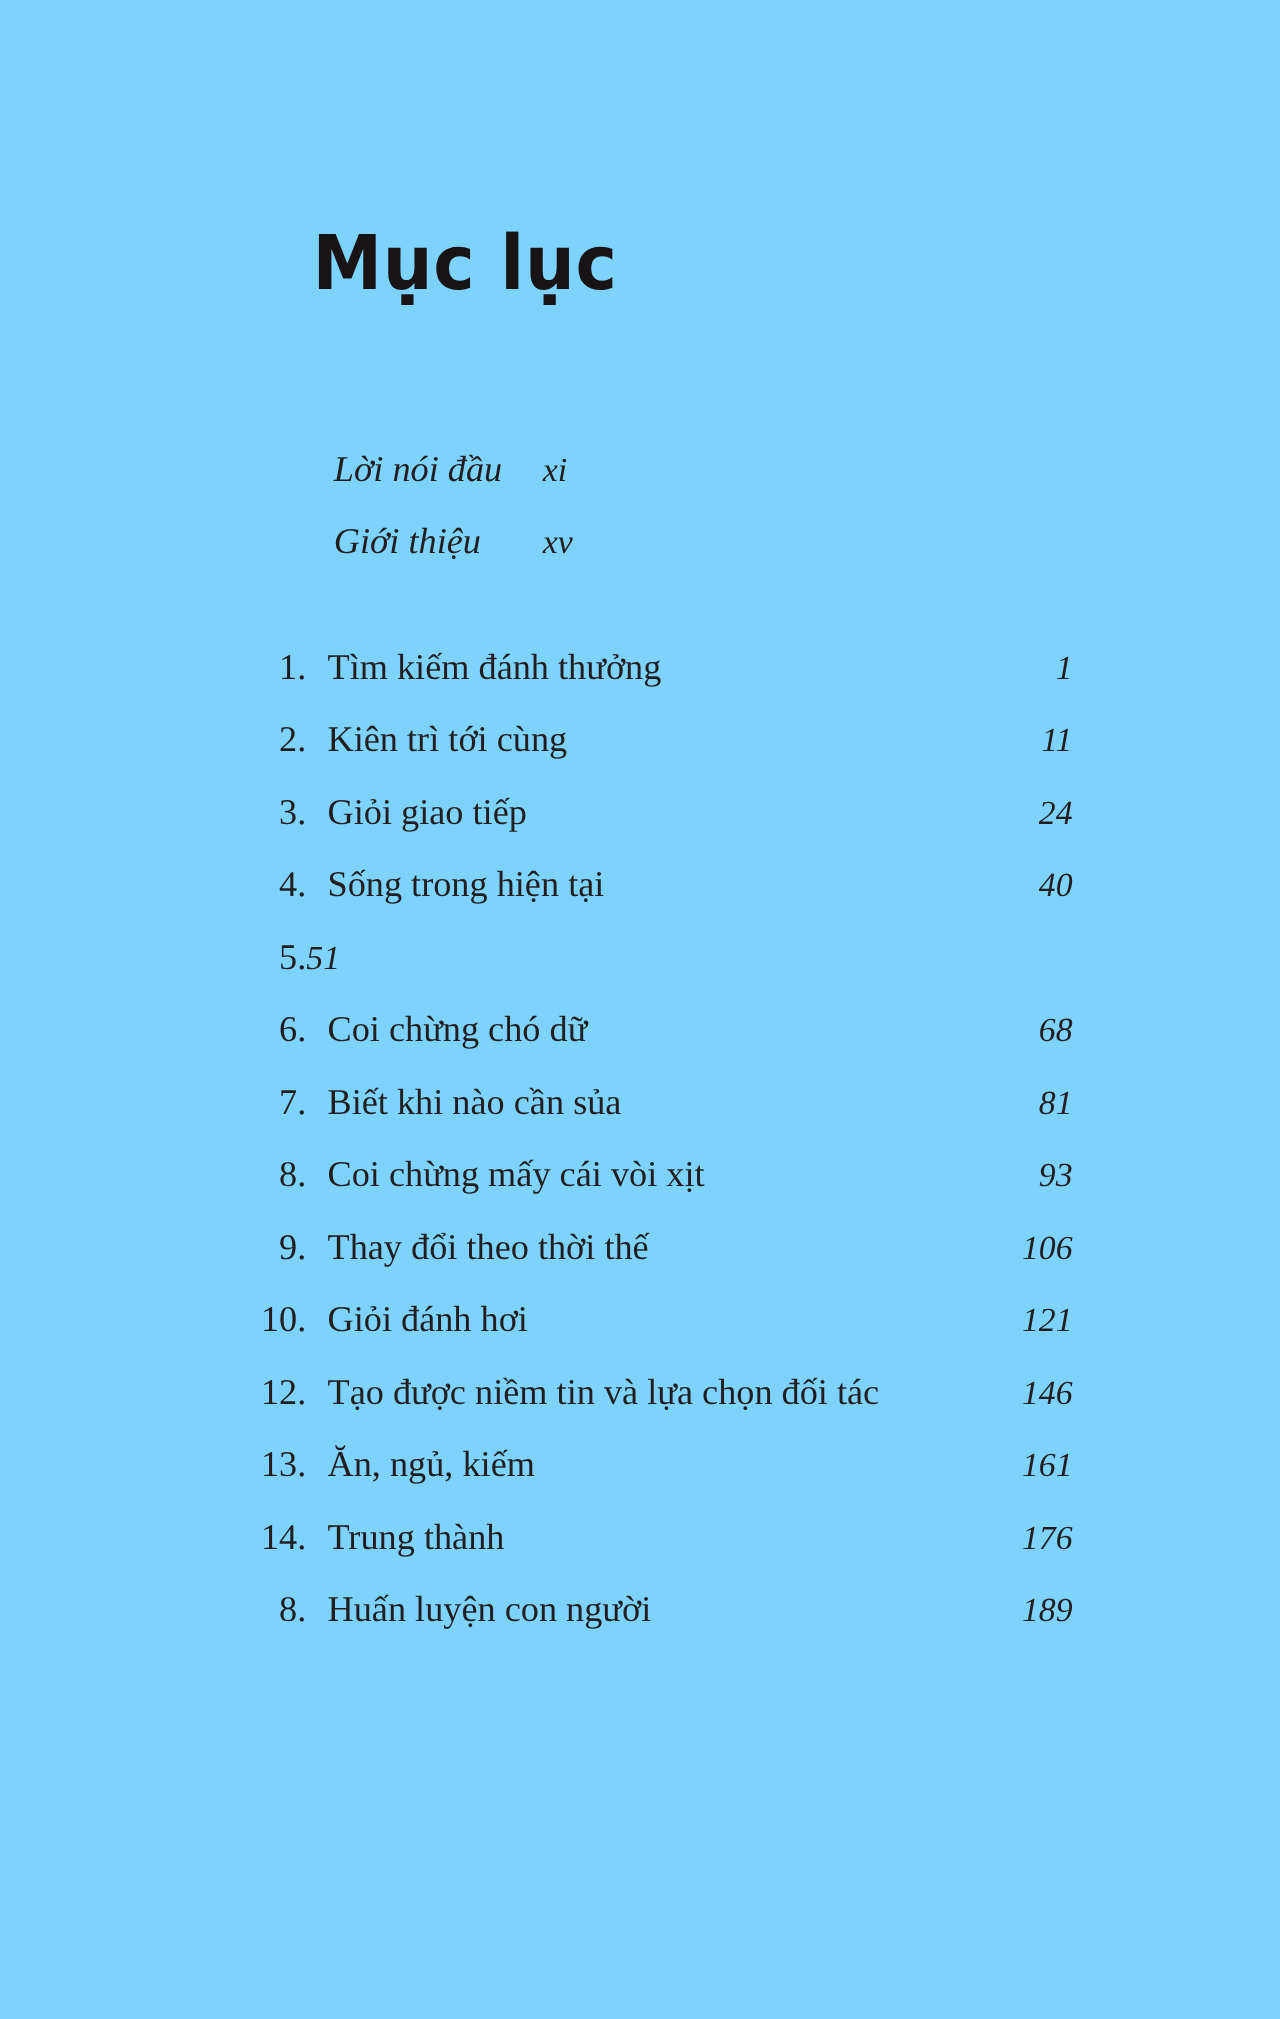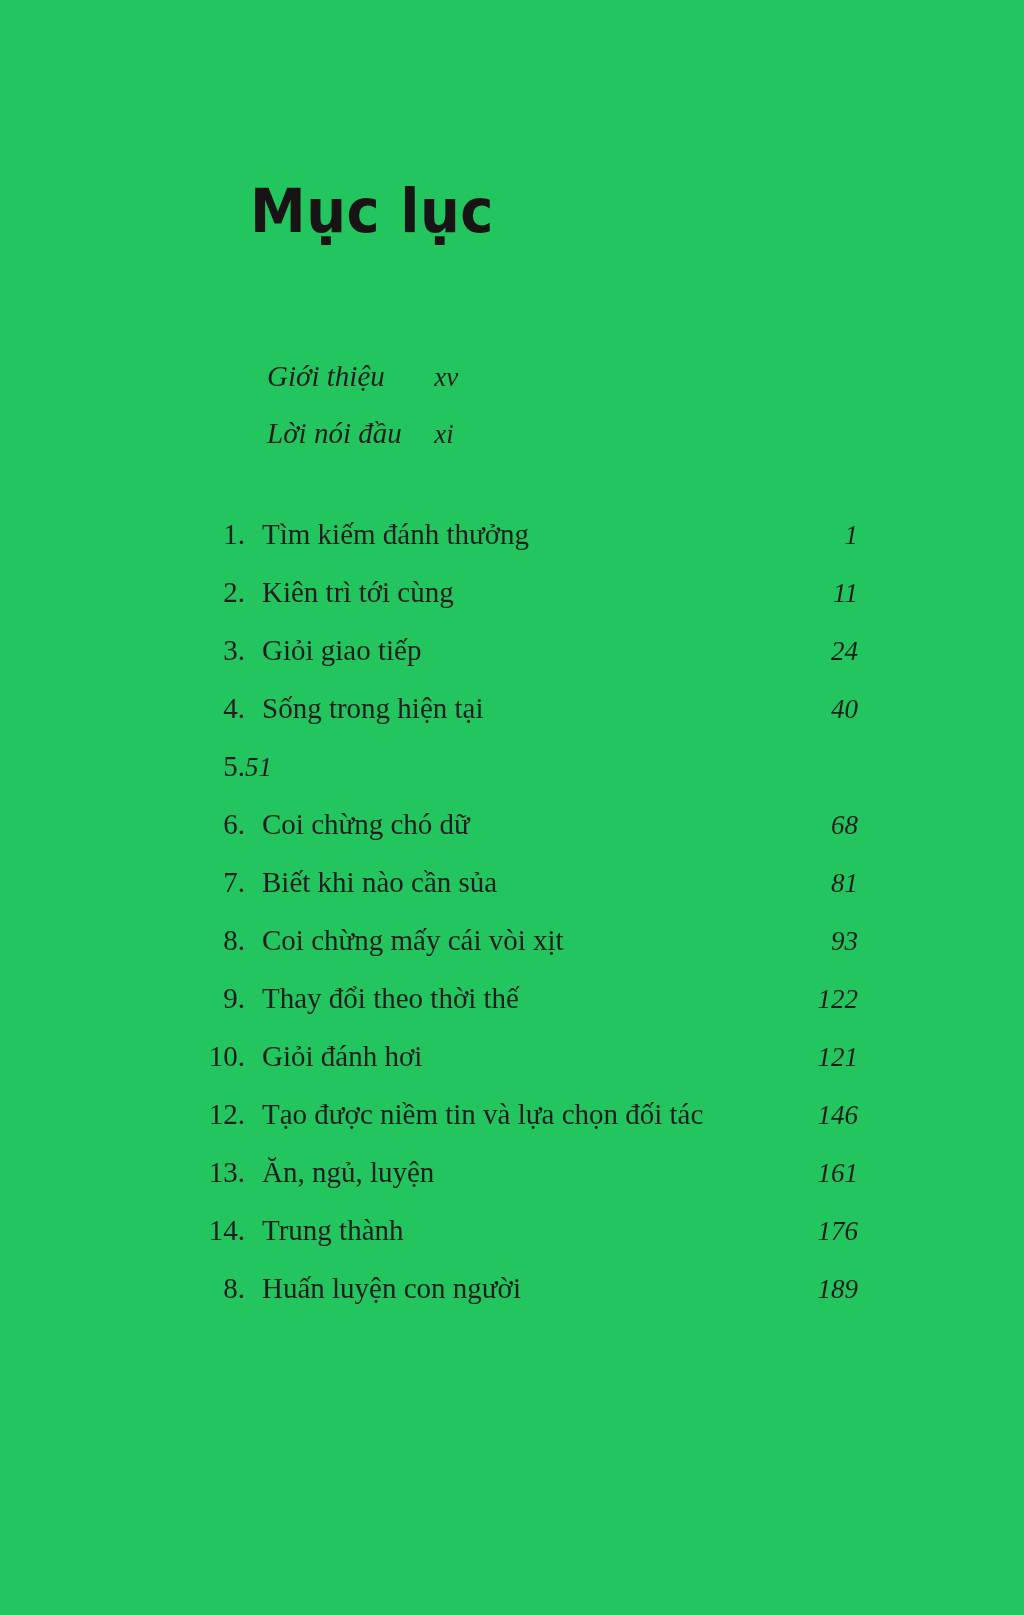--- a/index.html
+++ b/index.html
@@ -4,21 +4,21 @@
 <style>
   html, body {
     margin: 0;
     padding: 0;
     background: #ffffff;
   }
   .page {
     position: relative;
     width: 1024px;
     height: 1615px;
-    background: #22c55e;
+    background: #7dd3fc;
     font-family: "Liberation Serif", serif;
     color: #221e1f;
     overflow: hidden;
   }
   .title {
     position: absolute;
     left: 250px;
     top: 176px;
     margin: 0;
     font-family: "DejaVu Sans", sans-serif;
@@ -80,27 +80,27 @@
   }
 </style>
 </head>
 <body>
 
 <div class="page">
   <h1 class="title">Mục lục</h1>
 
   <div class="front-matter" id="front-matter">
   <div class="fm-row">
-    <span class="fm-label">Giới thiệu</span>
-    <span class="fm-page">xv</span>
+    <span class="fm-label">Lời nói đầu</span>
+    <span class="fm-page">xi</span>
   </div>
 
   <div class="fm-row">
-    <span class="fm-label">Lời nói đầu</span>
-    <span class="fm-page">xi</span>
+    <span class="fm-label">Giới thiệu</span>
+    <span class="fm-page">xv</span>
   </div>
 </div>
 
   <div class="chapters" id="chapters">
   <div class="ch-row">
     <span class="ch-num">1.</span>
     <span class="ch-title">Tìm kiếm đánh thưởng</span>
     <span class="ch-page">1</span>
   </div>
 
@@ -141,39 +141,39 @@
 
   <div class="ch-row">
     <span class="ch-num">8.</span>
     <span class="ch-title">Coi chừng mấy cái vòi xịt</span>
     <span class="ch-page">93</span>
   </div>
 
   <div class="ch-row">
     <span class="ch-num">9.</span>
     <span class="ch-title">Thay đổi theo thời thế</span>
-    <span class="ch-page">122</span>
+    <span class="ch-page">106</span>
   </div>
 
   <div class="ch-row">
     <span class="ch-num">10.</span>
     <span class="ch-title">Giỏi đánh hơi</span>
     <span class="ch-page">121</span>
   </div>
 
 
   <div class="ch-row">
     <span class="ch-num">12.</span>
     <span class="ch-title">Tạo được niềm tin và lựa chọn đối tác</span>
     <span class="ch-page">146</span>
   </div>
 
   <div class="ch-row">
     <span class="ch-num">13.</span>
-    <span class="ch-title">Ăn, ngủ, luyện</span>
+    <span class="ch-title">Ăn, ngủ, kiếm</span>
     <span class="ch-page">161</span>
   </div>
 
   <div class="ch-row">
     <span class="ch-num">14.</span>
     <span class="ch-title">Trung thành</span>
     <span class="ch-page">176</span>
   </div>
 
   <div class="ch-row">

